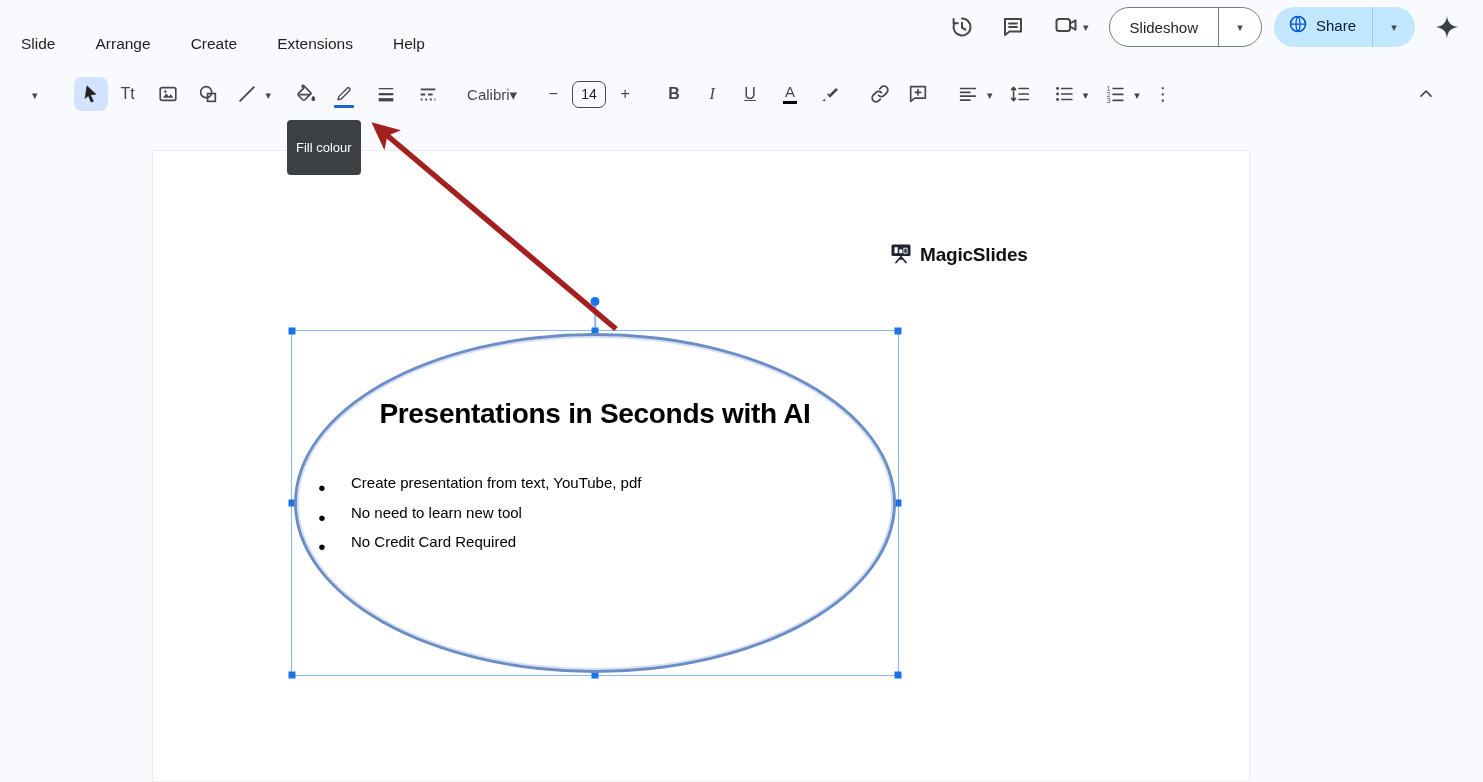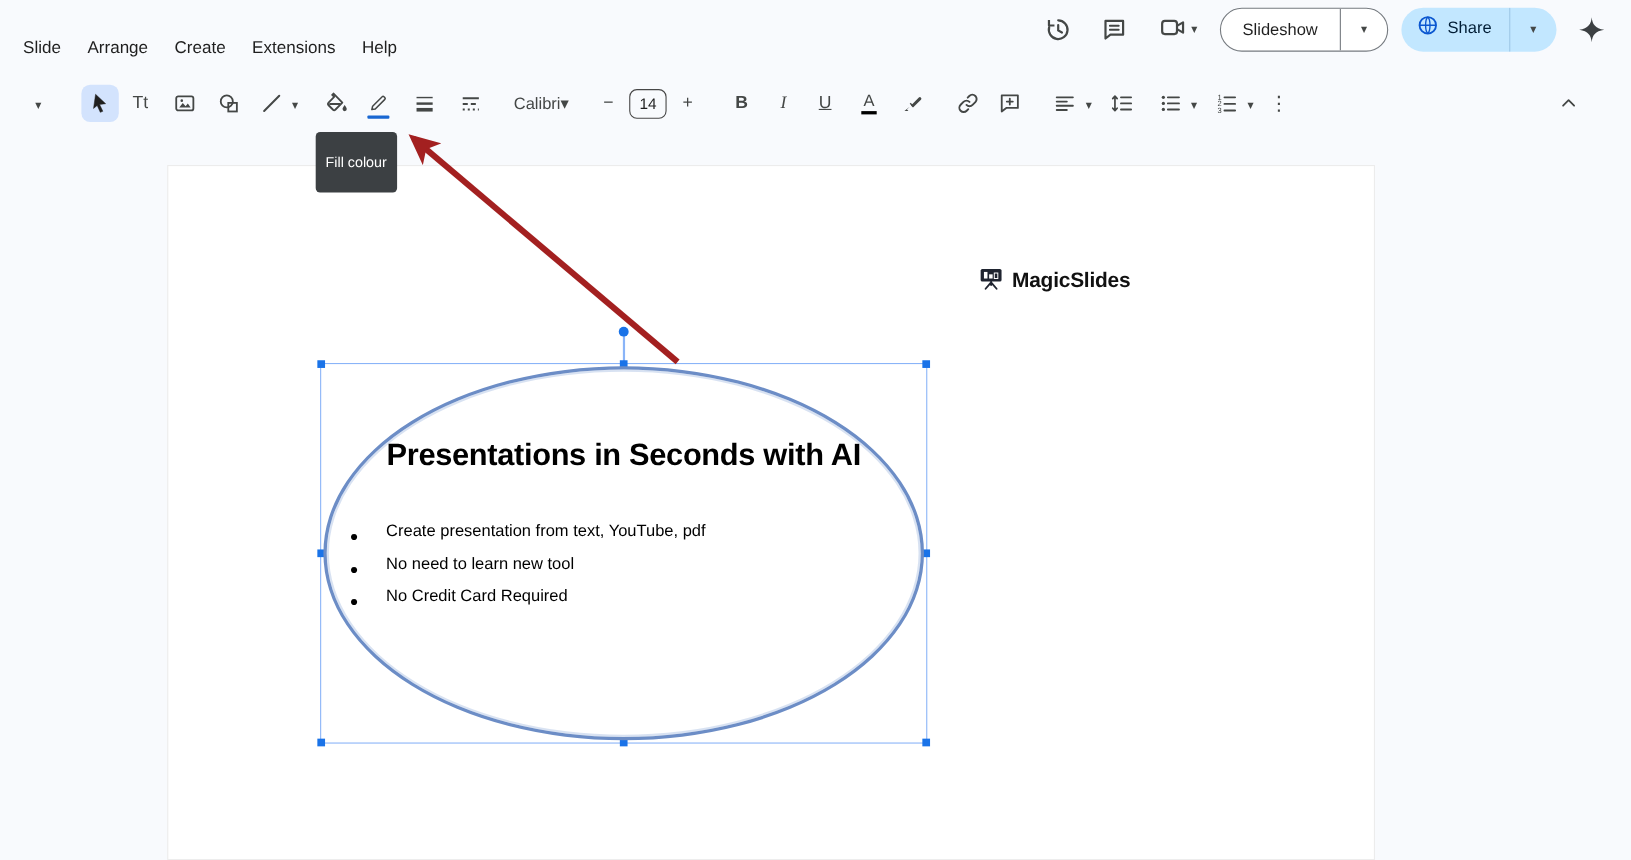--- a/index.html
+++ b/index.html
@@ -2,21 +2,21 @@
 <html style="--accent-blue: #1a73e8; --selection-handle: #1a73e8; --share-bg: #c2e7ff; --tool-active-bg: #d3e3fd; --arrow-red: #a32020; --ellipse-stroke: #6c8dc6; --tooltip-bg: #3c4043;"><head>
 <meta charset="utf-8">
 <style>
   * { box-sizing: border-box; margin: 0; padding: 0; }
   html,body { width:1483px; height:782px; }
   body { font-family:"Liberation Sans", sans-serif; background:#f8fafd; overflow:hidden; }
   .app { position:relative; width:1483px; height:782px; background:#f8fafd; }
 
   
   .menubar { position:absolute; top:0; left:0; right:0; height:62px; }
-  .menus { position:absolute; left:10px; top:31px; display:flex; gap:2px; }
+  .menus { position:absolute; left:10px; top:31px; display:flex; gap:18px; }
   .menu-item { font-size:15.5px; color:#1f1f1f; padding:4px 11px; border-radius:6px; cursor:pointer; }
 
   .top-right { position:absolute; right:16px; top:5px; height:44px; display:flex; align-items:center; gap:12px; }
   .icon-btn { width:40px; height:40px; border:none; background:transparent; border-radius:50%; display:flex; align-items:center; justify-content:center; cursor:pointer; }
   .icon-btn svg { display:block; }
   .caret { font-size:11px; color:#444746; line-height:1; }
   .meet-group { display:flex; align-items:center; gap:4px; padding:4px 8px; border-radius:20px; cursor:pointer; }
 
   .slideshow-pill { display:flex; align-items:center; height:40px; background:#fff; border:1px solid #767b80; border-radius:20px; overflow:hidden; }
   .slideshow-main { padding:0 20px; height:100%; display:flex; align-items:center; font-size:15px; color:#1f1f1f; background:transparent; border:none; cursor:pointer; }
@@ -45,21 +45,21 @@
   .collapse-btn { position:absolute; right:40px; top:5px; }
 
   
   .tooltip { position:absolute; left:287px; top:120px; background:var(--tooltip-bg,#3c4043); color:#fff; font-size:13px; padding:20px 9px; border-radius:4px; z-index:40; }
 
   
   .slide { position:absolute; left:152px; top:150px; width:1098px; height:632px; background:#fff; border:1px solid #ececec; }
   .logo { position:absolute; left:736px; top:90px; display:flex; align-items:center; gap:7px; }
   .logo-text { font-size:19px; font-weight:700; color:#111; letter-spacing:-0.2px; }
 
-  .selection { position:absolute; left:138px; top:179px; width:552px; height:346px; border:1.5px solid #8ab4f8; }
+  .selection { position:absolute; left:138px; top:179px; width:608px; height:346px; border:1.5px solid #8ab4f8; }
   .handle { position:absolute; width:7px; height:7px; background:var(--selection-handle,#1a73e8); transform:translate(-50%,-50%); }
   .h-tl{left:0;top:0} .h-tc{left:50%;top:0} .h-tr{left:100%;top:0}
   .h-ml{left:0;top:50%} .h-mr{left:100%;top:50%}
   .h-bl{left:0;top:100%} .h-bc{left:50%;top:100%} .h-br{left:100%;top:100%}
   .rot-line { position:absolute; left:50%; top:-28px; width:1.5px; height:28px; background:#8ab4f8; transform:translateX(-50%); }
   .rot-handle { position:absolute; left:50%; top:-34px; width:9px; height:9px; border-radius:50%; background:var(--selection-handle,#1a73e8); transform:translateX(-50%); }
 
   .ellipse { position:absolute; inset:2px; border-radius:50%; border:3.5px solid var(--ellipse-stroke,#6c8dc6); box-shadow:inset 0 0 0 2px rgba(168,190,226,.45); }
   .ellipse-title { margin-top:62px; text-align:center; font-size:28px; font-weight:700; color:#000; letter-spacing:-0.3px; }
   .ellipse-list { list-style:none; margin:38px 0 0 21px; }

